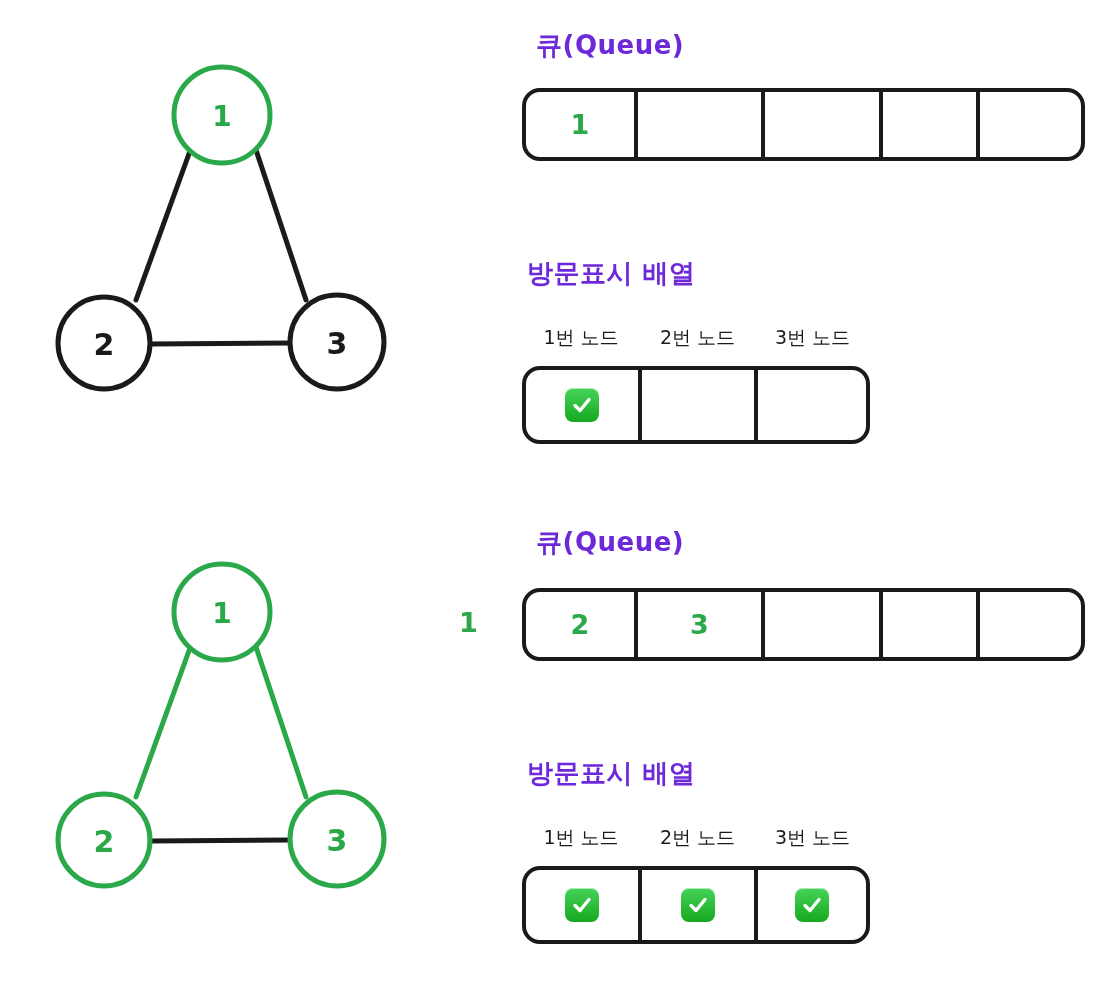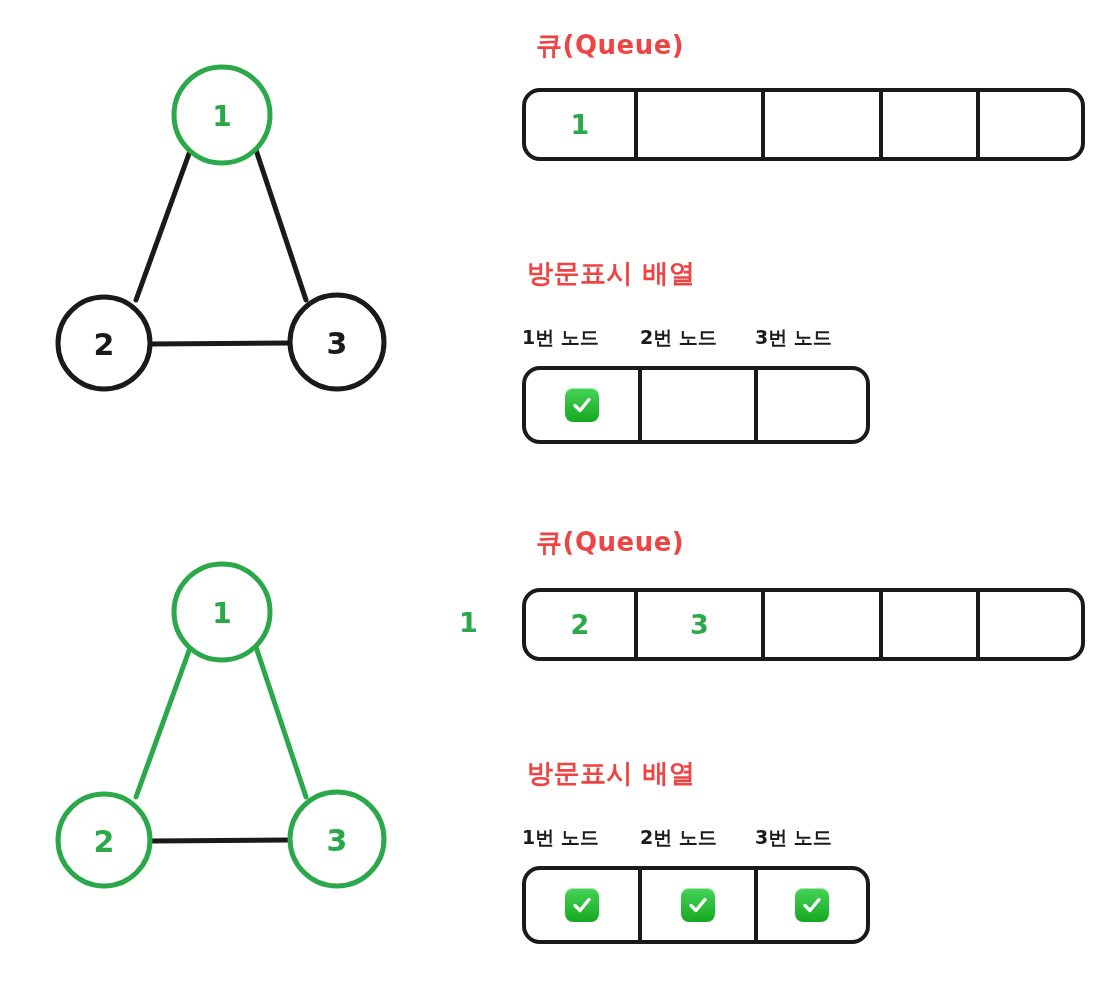--- a/index.html
+++ b/index.html
@@ -22,32 +22,33 @@
   }
   .abs { position: absolute; }
 
   
   .graph-svg { display: block; }
 
   
   .heading {
     font-size: 26px;
     font-weight: 700;
-    color: #ef4444;
+    color: #6d28d9;
     letter-spacing: 0.5px;
     white-space: nowrap;
     text-align: center;
   }
 
   
   .col-label {
     font-size: 19px;
-    font-weight: 700;
+    font-weight: 400;
     color: #1b1b1b;
     white-space: nowrap;
+    text-align: center;
   }
   .col-labels-row {
     display: flex;
     align-items: flex-end;
   }
 
   
   .cellbox {
     position: absolute;
     display: flex;

